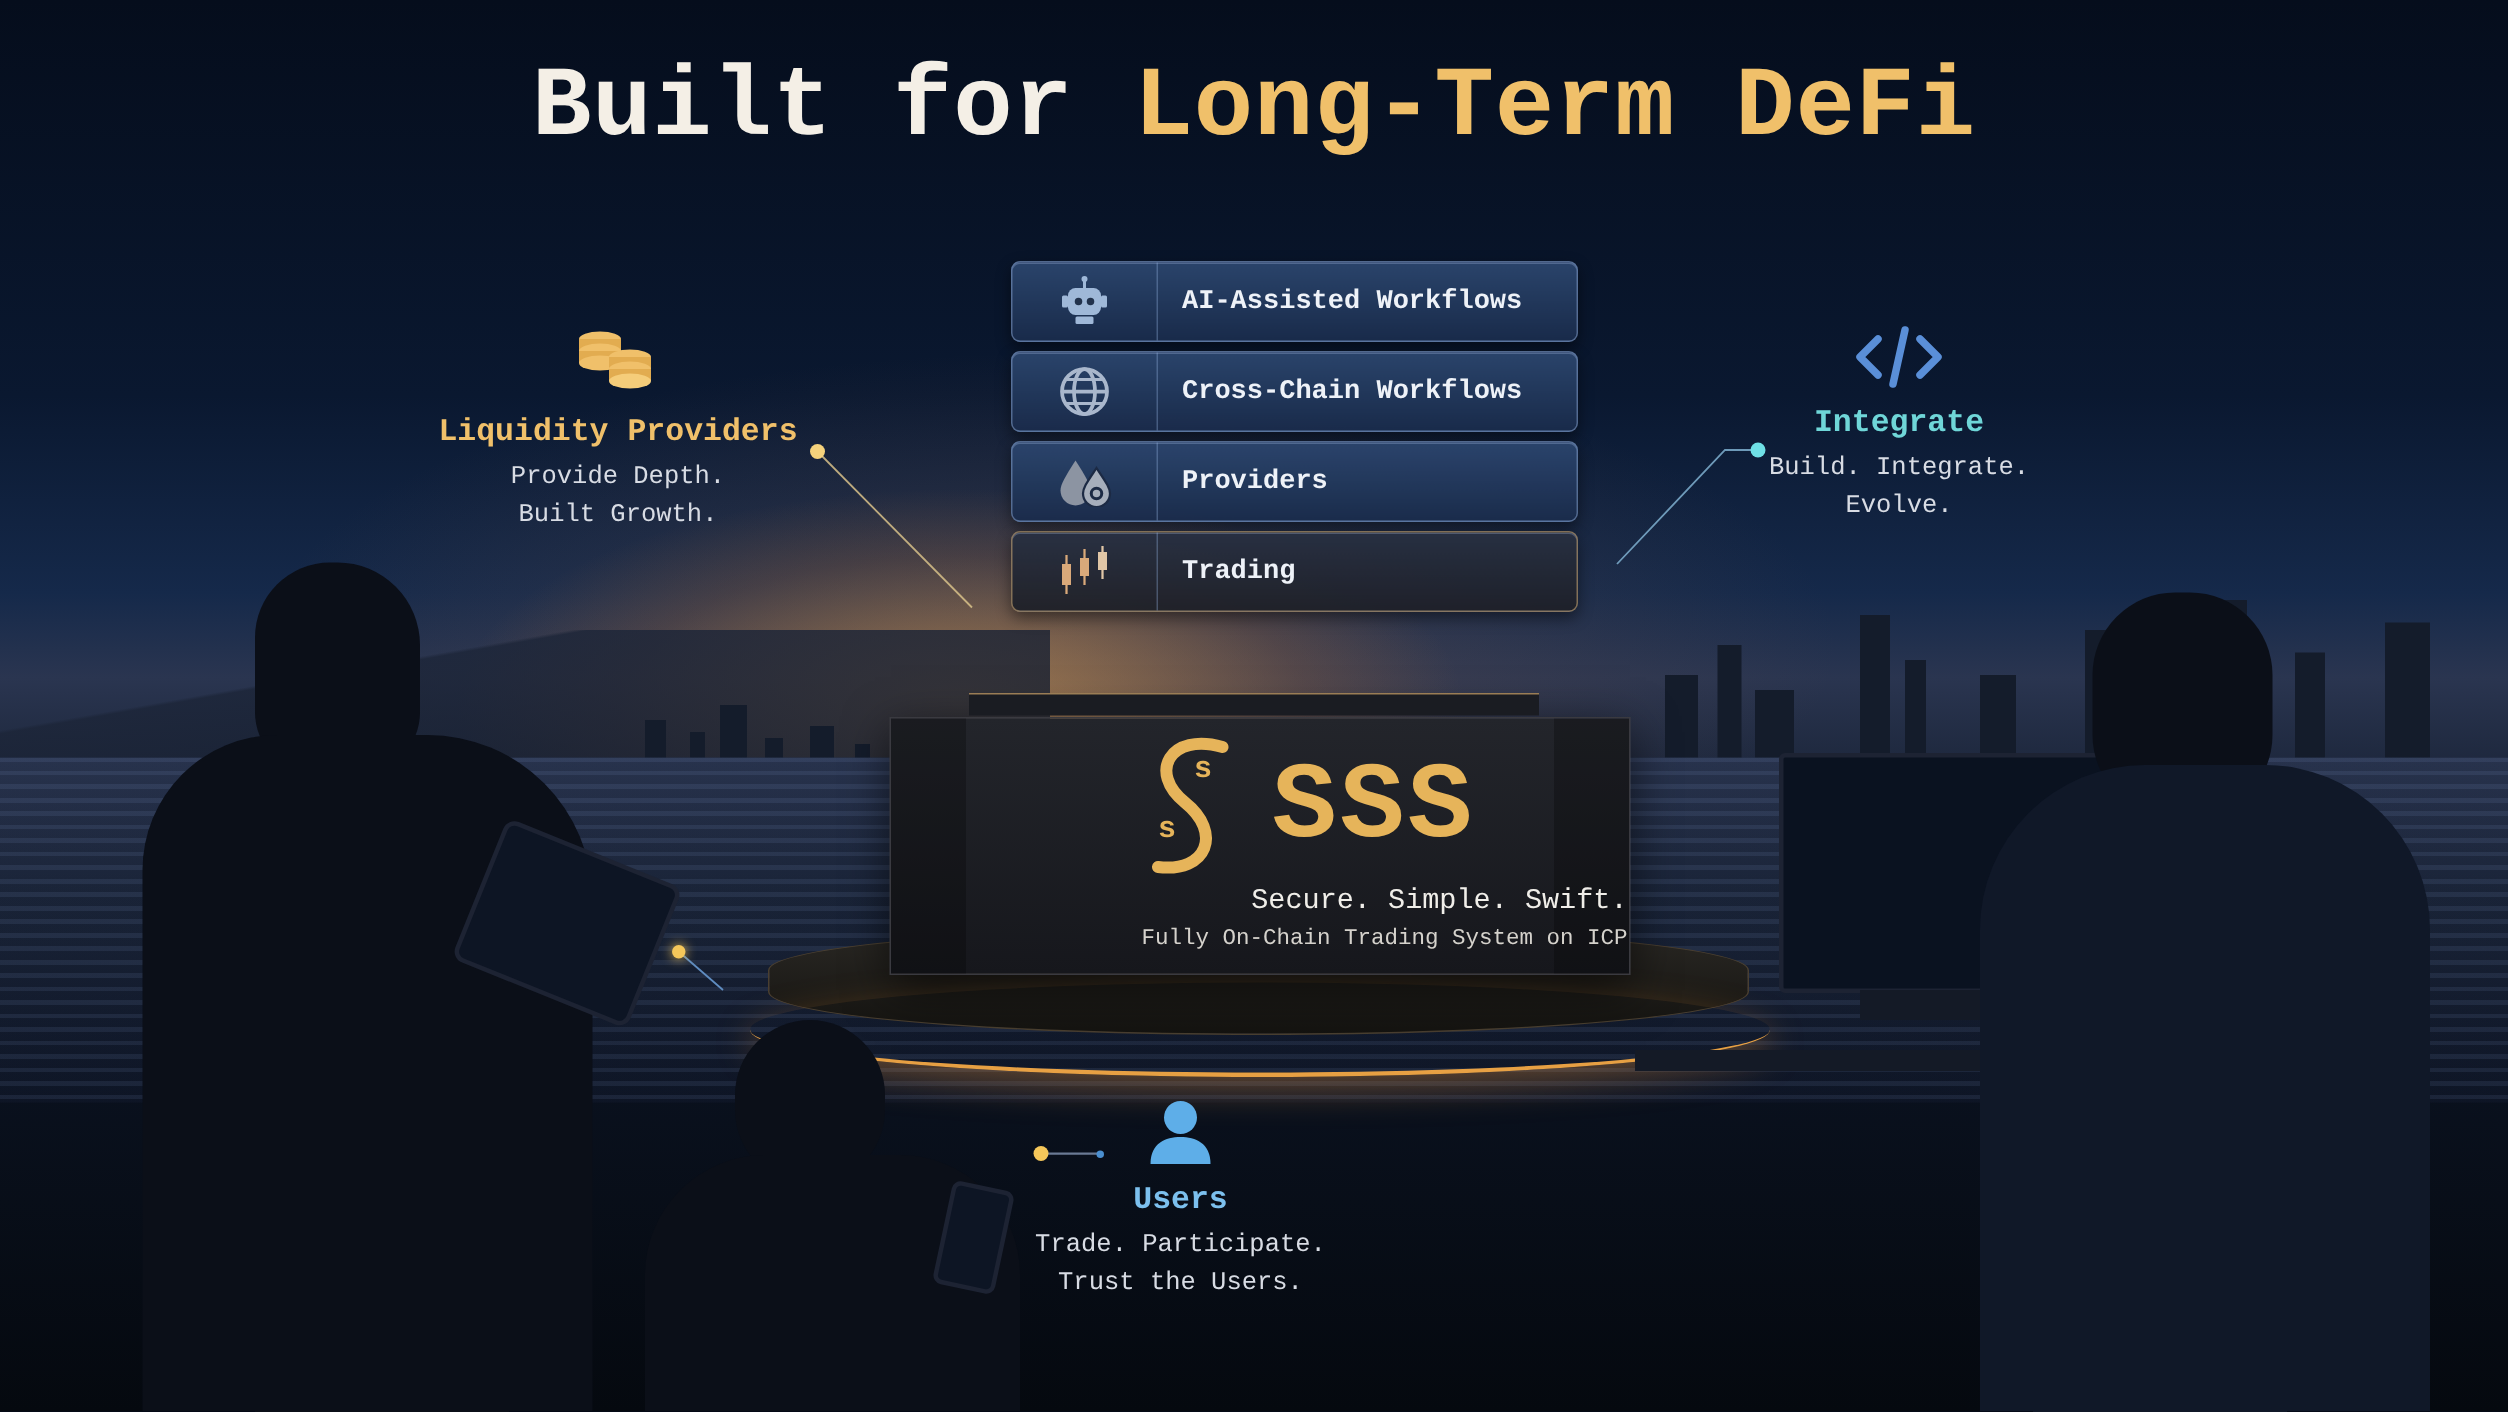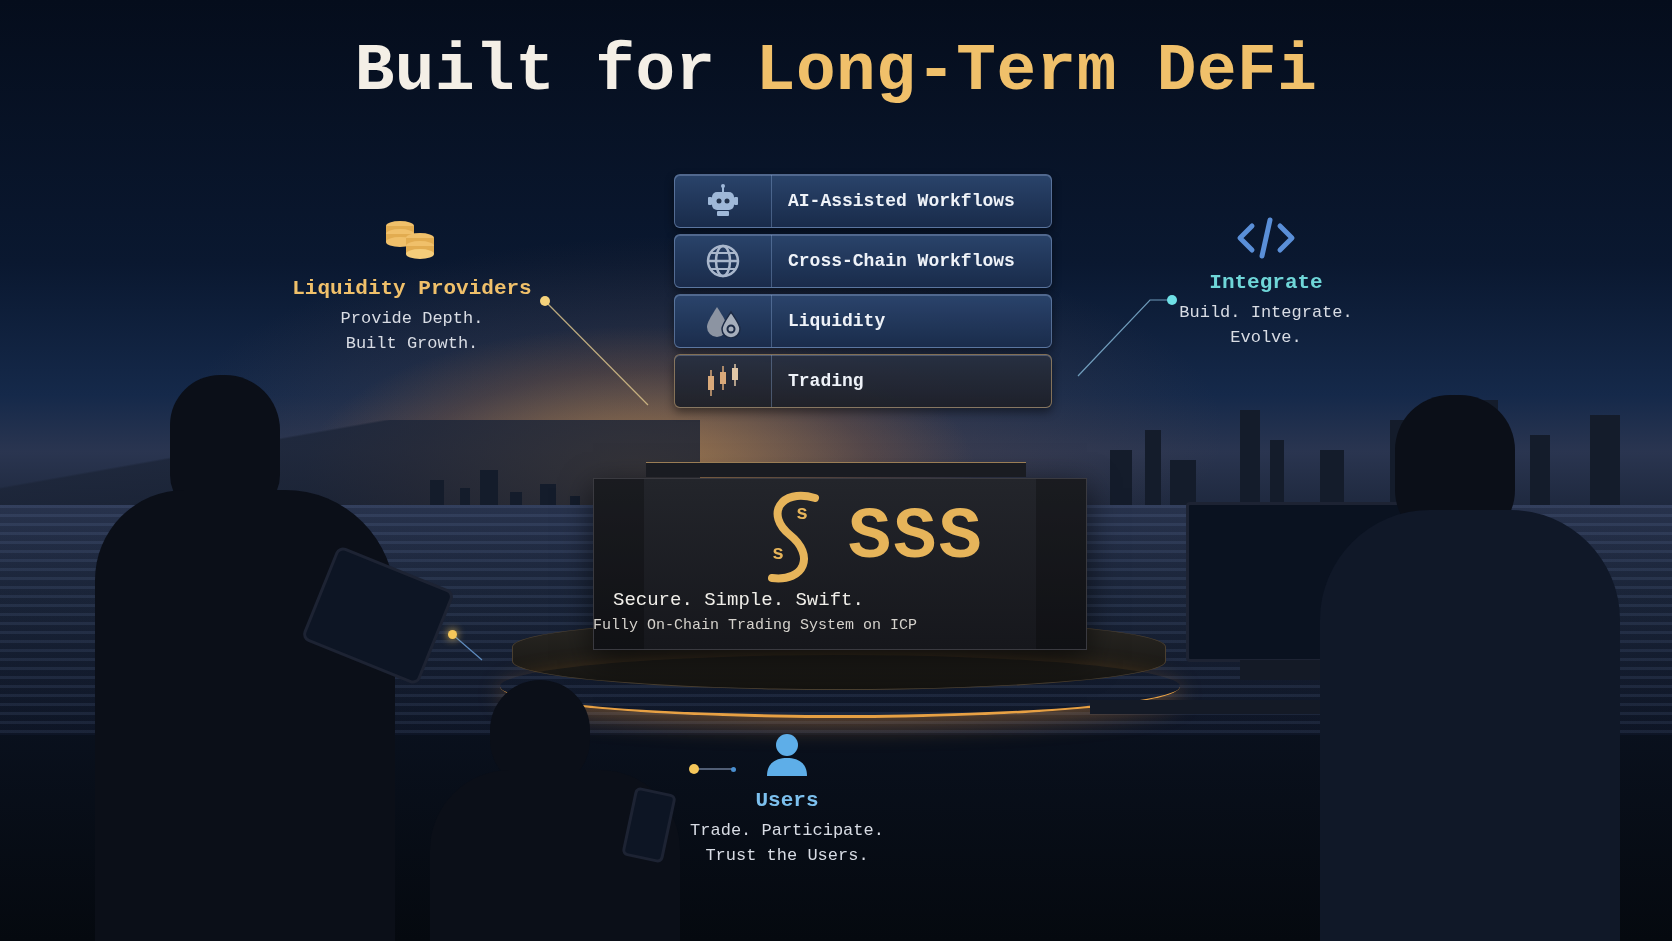--- a/index.html
+++ b/index.html
@@ -29,22 +29,22 @@
   .layer.warm{background:linear-gradient(180deg,rgba(40,48,66,0.95),rgba(30,32,40,0.95));border-color:rgba(230,190,130,0.5);}
   .pedestal-top{position:absolute;left:646px;top:462px;width:380px;height:14px;background:#1a1c22;border-top:1px solid rgba(240,190,120,0.6);}
   .pedestal{position:absolute;left:593px;top:478px;width:492px;height:170px;
     background:linear-gradient(180deg,#23252b,#16171c);border:1px solid #3a3a40;box-shadow:0 10px 30px rgba(0,0,0,0.6);}
   .pedestal .facet{position:absolute;top:0;bottom:0;width:50px;background:rgba(0,0,0,0.25);}
   .base{position:absolute;left:512px;top:618px;width:652px;height:70px;border-radius:50%/40%;
     background:linear-gradient(180deg,#2a2824,#141310);border:1px solid #4a3f30;}
   .logo{position:absolute;left:760px;top:490px;display:flex;align-items:center;}
   .logo .mark{position:relative;width:70px;height:95px;}
   .logo .word{font-size:72px;font-weight:bold;color:#e6b45a;margin-left:18px;letter-spacing:2px;}
-  .tagline{position:absolute;left:593px;width:492px;text-align:left;color:#f0eee9;font-size:19px;top:589px;padding-left:20px;}
-  .subtag{position:absolute;left:593px;width:492px;text-align:left;color:#d5d2cc;font-size:15px;top:617px;}
+  .tagline{position:absolute;left:593px;width:492px;text-align:right;color:#f0eee9;font-size:19px;top:589px;}
+  .subtag{position:absolute;left:593px;width:492px;text-align:right;color:#d5d2cc;font-size:15px;top:617px;}
   .persona{position:absolute;text-align:center;}
   .persona .ptitle{font-size:21px;font-weight:bold;margin-top:6px;}
   .persona .pdesc{font-size:17px;color:#d8dce4;line-height:25px;margin-top:6px;}
   .dot{position:absolute;border-radius:50%;}
   .silhouette{position:absolute;background:#0b0f18;}
   .device{position:absolute;background:#0d1524;border:3px solid #1d2333;}
 </style>
 </head>
 <body>
 
@@ -128,21 +128,21 @@
       <span class="label">Cross-Chain Workflows</span>
     </div>
     <div class="layer">
       <div class="iconcell">
         <svg width="38" height="34" viewBox="0 0 38 34">
           <path d="M13 3 C6 14 3 19 3 23 A10 10 0 0 0 23 23 C23 19 20 14 13 3Z" fill="#8c94a2"></path>
           <path d="M27 8 C21 17 18 21 18 25 A9 9 0 0 0 36 25 C36 21 33 17 27 8Z" fill="#a6aebb" stroke="#1c2a44" stroke-width="1.5"></path>
           <circle cx="27" cy="25" r="3.5" fill="none" stroke="#1c2a44" stroke-width="2"></circle>
         </svg>
       </div>
-      <span class="label">Liquidity</span>
+      <span class="label">Providers</span>
     </div>
     <div class="layer warm">
       <div class="iconcell">
         <svg width="38" height="34" viewBox="0 0 38 34">
           <line x1="7" y1="6" x2="7" y2="32" stroke="#d9a97a" stroke-width="1.5"></line>
             <rect x="4" y="12" width="6" height="14" fill="#d9a97a"></rect>
           <line x1="19" y1="2" x2="19" y2="26" stroke="#d9a97a" stroke-width="1.5"></line>
             <rect x="16" y="8" width="6" height="12" fill="#d9a97a"></rect>
           <line x1="31" y1="0" x2="31" y2="22" stroke="#e0c6a6" stroke-width="1.5"></line>
             <rect x="28" y="4" width="6" height="12" fill="#e0c6a6"></rect>

